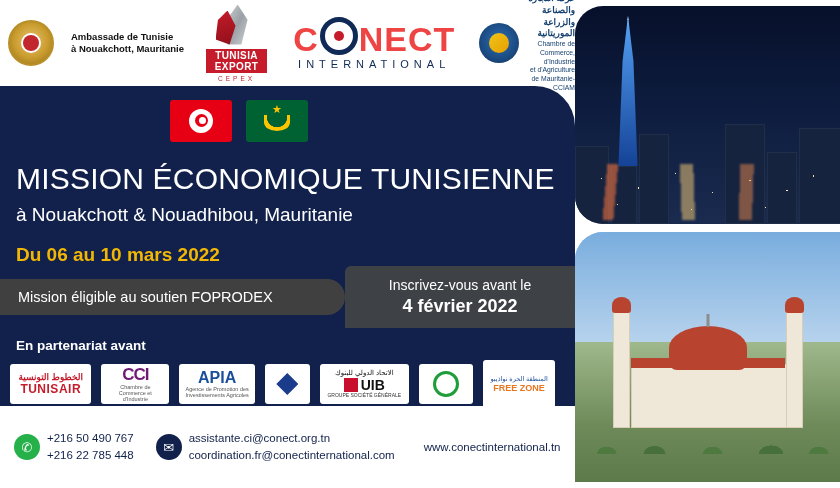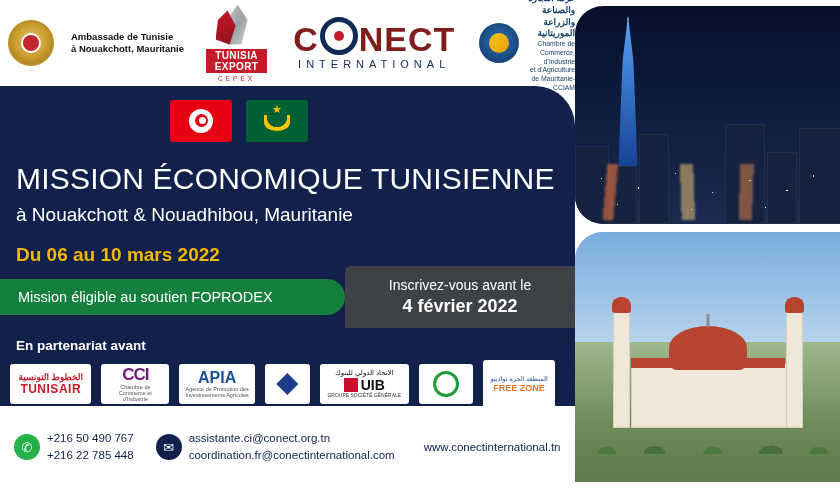--- a/index.html
+++ b/index.html
@@ -46,21 +46,21 @@
     clip-path:polygon(60% 0,100% 45%,70% 100%,0 85%,12% 28%);
   }
   .tunexp-name{
     background:#c51b2a;color:#fff;font-size:10px;font-weight:bold;
     letter-spacing:.4px;padding:1px 6px;display:inline-block;
   }
   .tunexp-sub{font-size:6.5px;color:#c51b2a;letter-spacing:3px;margin-top:1px;}
 
   .conect{margin-left:26px;text-align:center;}
   .conect-word{
-    font-size:34px;font-weight:bold;color:#7f1d1d;letter-spacing:1px;line-height:1;
+    font-size:34px;font-weight:bold;color:#ef4444;letter-spacing:1px;line-height:1;
     position:relative;white-space:nowrap;
   }
   .conect-word .o{
     display:inline-block;width:28px;height:28px;border:5px solid #0f2a56;border-radius:50%;
     vertical-align:-4px;position:relative;margin:0 1px;
   }
   .conect-word .o:after{
     content:"";position:absolute;left:50%;top:50%;transform:translate(-50%,-50%);
     width:10px;height:10px;background:#c51b2a;border-radius:50%;
   }
@@ -123,21 +123,21 @@
     position:absolute;left:16px;top:118px;
     font-size:19px;color:#ffffff;font-weight:normal;
   }
   .dates{
     position:absolute;left:16px;top:158px;
     font-size:19px;font-weight:bold;color:#f2b705;
   }
 
   .foprodex{
     position:absolute;left:0;top:193px;width:345px;height:36px;
-    background:#15803d;border-top-right-radius:18px;border-bottom-right-radius:18px;
+    background:#404040;border-top-right-radius:18px;border-bottom-right-radius:18px;
     display:flex;align-items:center;
   }
   .foprodex span{color:#ffffff;font-size:14.5px;margin-left:18px;}
 
   .register{
     position:absolute;left:345px;top:180px;width:230px;height:62px;
     background:#3e4145;display:flex;flex-direction:column;align-items:center;justify-content:center;
     border-top-left-radius:6px;
   }
   .register .l1{color:#ffffff;font-size:14px;}

